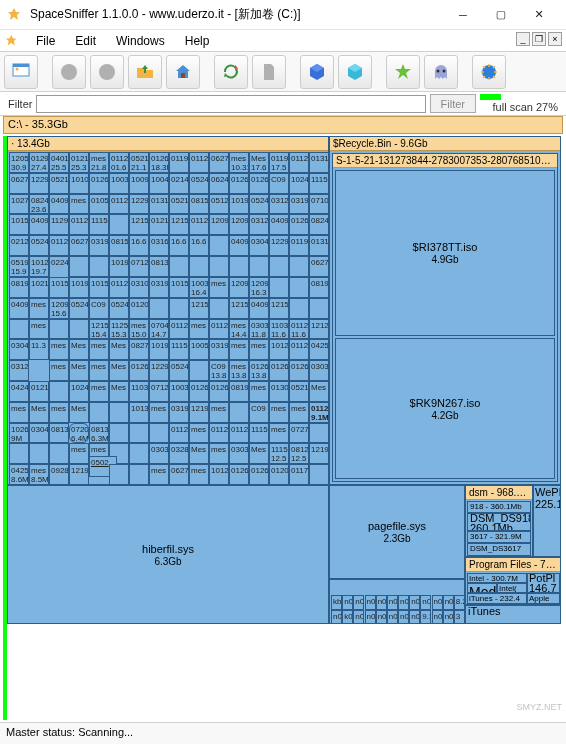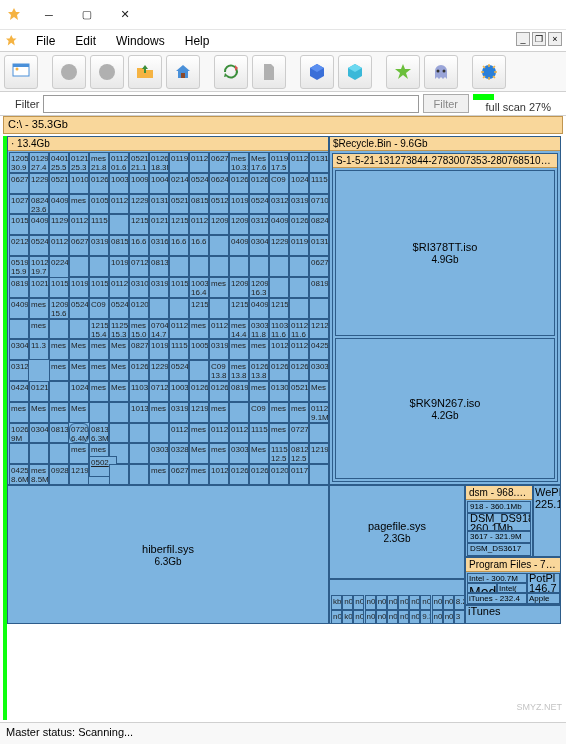--- a/index.html
+++ b/index.html
@@ -9,21 +9,21 @@
 .titlebar .title{flex:1;font-size:12px;color:#000}
 .titlebar .win-btn{width:38px;height:28px;display:flex;align-items:center;justify-content:center;color:#222}
 .menubar{height:22px;display:flex;align-items:center;padding:0 6px;gap:4px;border-bottom:1px solid #d0d0d0;position:relative}
 .menubar .app-icon{width:14px;height:14px;margin-right:4px}
 .menubar .menu-item{padding:2px 8px;font-size:12px;color:#000}
 .mdi-btns{position:absolute;right:4px;top:2px;display:flex;gap:2px}
 .mdi-btns span{width:14px;height:14px;border:1px solid #9e9e9e;background:#f0f0f0;display:flex;align-items:center;justify-content:center;font-size:9px;line-height:1}
 .toolbar{height:40px;display:flex;align-items:center;padding:2px 4px;gap:4px;border-bottom:1px solid #d0d0d0;background:#f8f8f8}
 .tool-btn{width:34px;height:34px;border:1px solid #ccc;border-radius:3px;background:linear-gradient(#fff,#e8e8e8);display:flex;align-items:center;justify-content:center}
 .tool-sep{width:6px}
-.filterbar{height:24px;display:flex;align-items:center;padding:2px 15px;gap:4px;border-bottom:1px solid #d0d0d0}
+.filterbar{height:24px;display:flex;align-items:center;padding:2px 8px;gap:4px;border-bottom:1px solid #d0d0d0}
 .filterbar label{font-size:11px;color:#333}
 .filter-input{flex:1;height:18px;border:1px solid #999;padding:0 4px;font-size:11px}
 .filter-btn{height:19px;padding:0 10px;border:1px solid #aaa;background:#f0f0f0;color:#888;font-size:11px}
 .scan-status{font-size:10px;color:#333;width:78px;text-align:right}
 .scan-bar{height:6px;background:#0f0;margin-bottom:1px}
 .pathbar{height:18px;background:#f9d79b;border:1px solid #c0954f;padding:1px 4px;font-size:11px;color:#000;margin:0 3px}
 .treemap{position:absolute;left:3px;right:3px;top:136px;bottom:24px;border-left:4px solid #0eff0e}
 .block{position:absolute;border:1px solid #2d5c8a;background:#7db4e0;overflow:hidden}
 .block-header{background:#f9d79b;border-bottom:1px solid #c0954f;padding:1px 3px;font-size:10px;color:#000;white-space:nowrap;overflow:hidden;text-overflow:ellipsis;height:14px}
 .block-center{position:absolute;top:50%;left:50%;transform:translate(-50%,-50%);text-align:center;font-size:11px;color:#000;white-space:nowrap}
@@ -32,20 +32,21 @@
 .statusbar{position:absolute;bottom:0;left:0;right:0;height:22px;border-top:1px solid #d0d0d0;padding:2px 6px;font-size:12px;color:#000;background:#f8f8f8}
 .watermark{position:absolute;right:4px;bottom:32px;font-size:9px;color:rgba(0,0,0,.25);pointer-events:none}
 </style>
 </head>
 <body>
 
 <div class="titlebar">
   <svg class="app-icon" viewBox="0 0 16 16">
       <path fill="#f5b342" d="M6 1l2 4h4l-3 3 1 5-4-3-4 3 1-5-3-3h4z"></path>
     </svg>
+  <span class="title">SpaceSniffer 1.1.0.0 - www.uderzo.it - [新加卷 (C:)]</span>
   <div class="win-btn">─</div>
   <div class="win-btn">▢</div>
   <div class="win-btn">✕</div>
 </div>
 
 <div class="menubar">
   <svg class="app-icon" viewBox="0 0 16 16">
       <path fill="#f5b342" d="M6 1l2 4h4l-3 3 1 5-4-3-4 3 1-5-3-3h4z"></path>
     </svg>
   <span class="menu-item">File</span>
@@ -364,21 +365,21 @@
         <div class="cell" style="left: 100px; top: 249.75px; width: 20px; height: 20.8125px;"></div>
         <div class="cell" style="left: 120px; top: 249.75px; width: 20px; height: 20.8125px;">1013</div>
         <div class="cell" style="left: 140px; top: 249.75px; width: 20px; height: 20.8125px;">mes</div>
         <div class="cell" style="left: 160px; top: 249.75px; width: 20px; height: 20.8125px;">0319</div>
         <div class="cell" style="left: 180px; top: 249.75px; width: 20px; height: 20.8125px;">1219</div>
         <div class="cell" style="left: 200px; top: 249.75px; width: 20px; height: 20.8125px;">mes</div>
         <div class="cell" style="left: 220px; top: 249.75px; width: 20px; height: 20.8125px;"></div>
         <div class="cell" style="left: 240px; top: 249.75px; width: 20px; height: 20.8125px;">C09</div>
         <div class="cell" style="left: 260px; top: 249.75px; width: 20px; height: 20.8125px;">mes</div>
         <div class="cell" style="left: 280px; top: 249.75px; width: 20px; height: 20.8125px;">mes</div>
-        <div class="cell" style="left: 300px; top: 249.75px; width: 20px; height: 20.8125px;">0112 9.1M</div>
+        <div class="cell" style="left: 300px; top: 249.75px; width: 20px; height: 20.8125px; font-weight: bold;">0112 9.1M</div>
         <div class="cell" style="left: 0px; top: 270.562px; width: 20px; height: 20.8125px;">1026 9M</div>
         <div class="cell" style="left: 20px; top: 270.562px; width: 20px; height: 20.8125px;">0304</div>
         <div class="cell" style="left: 40px; top: 270.562px; width: 20px; height: 20.8125px;">0813</div>
         <div class="cell" style="left: 60px; top: 270.562px; width: 20px; height: 20.8125px; border-radius: 6px;">0720 6.4M</div>
         <div class="cell" style="left: 80px; top: 270.562px; width: 20px; height: 20.8125px;">0813 6.3M</div>
         <div class="cell" style="left: 100px; top: 270.562px; width: 20px; height: 20.8125px;"></div>
         <div class="cell" style="left: 120px; top: 270.562px; width: 20px; height: 20.8125px;"></div>
         <div class="cell" style="left: 140px; top: 270.562px; width: 20px; height: 20.8125px;"></div>
         <div class="cell" style="left: 160px; top: 270.562px; width: 20px; height: 20.8125px;">0112</div>
         <div class="cell" style="left: 180px; top: 270.562px; width: 20px; height: 20.8125px;">mes</div>

